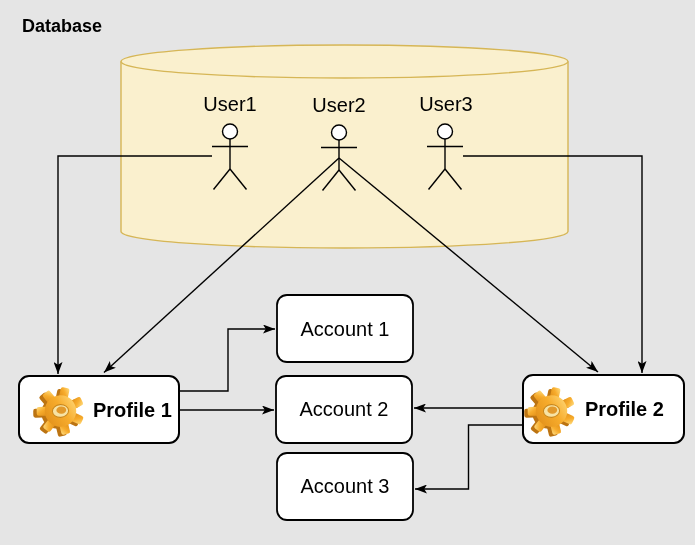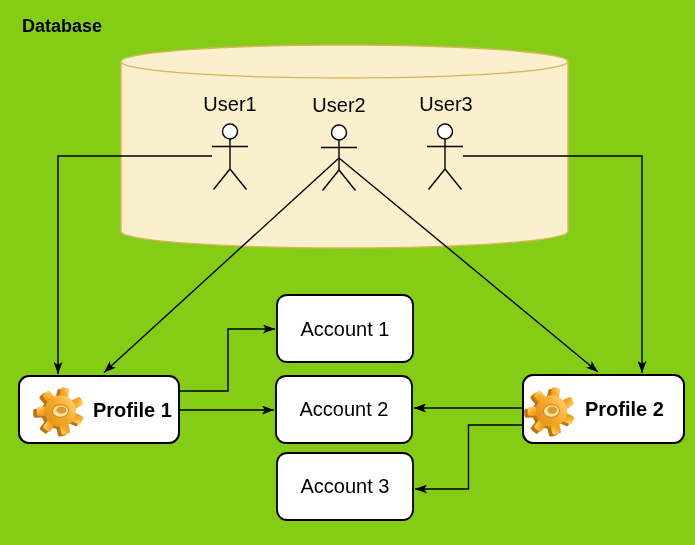--- a/index.html
+++ b/index.html
@@ -1,19 +1,19 @@
 <!DOCTYPE html>
 <html><head>
 <meta charset="utf-8">
 <style>
   html,body{margin:0;padding:0;background:#ffffff;}
   .stage{
     position:relative;
     width:695px;height:545px;
-    background:#84cc16;
+    background:#e5e5e5;
     font-family:"Liberation Sans","DejaVu Sans",sans-serif;
     overflow:hidden;
   }
   svg{display:block;}
   .t-title{font:bold 18px "Liberation Sans","DejaVu Sans",sans-serif;fill:#000;}
   .t-label{font:20px "Liberation Sans","DejaVu Sans",sans-serif;fill:#000;}
   .t-profile{font:bold 20px "Liberation Sans","DejaVu Sans",sans-serif;fill:#000;}
   .conn{stroke:#000;stroke-width:1.4;fill:none;}
   .actor{stroke:#000;stroke-width:1.4;fill:none;}
   .node{fill:#ffffff;stroke:#000000;}

